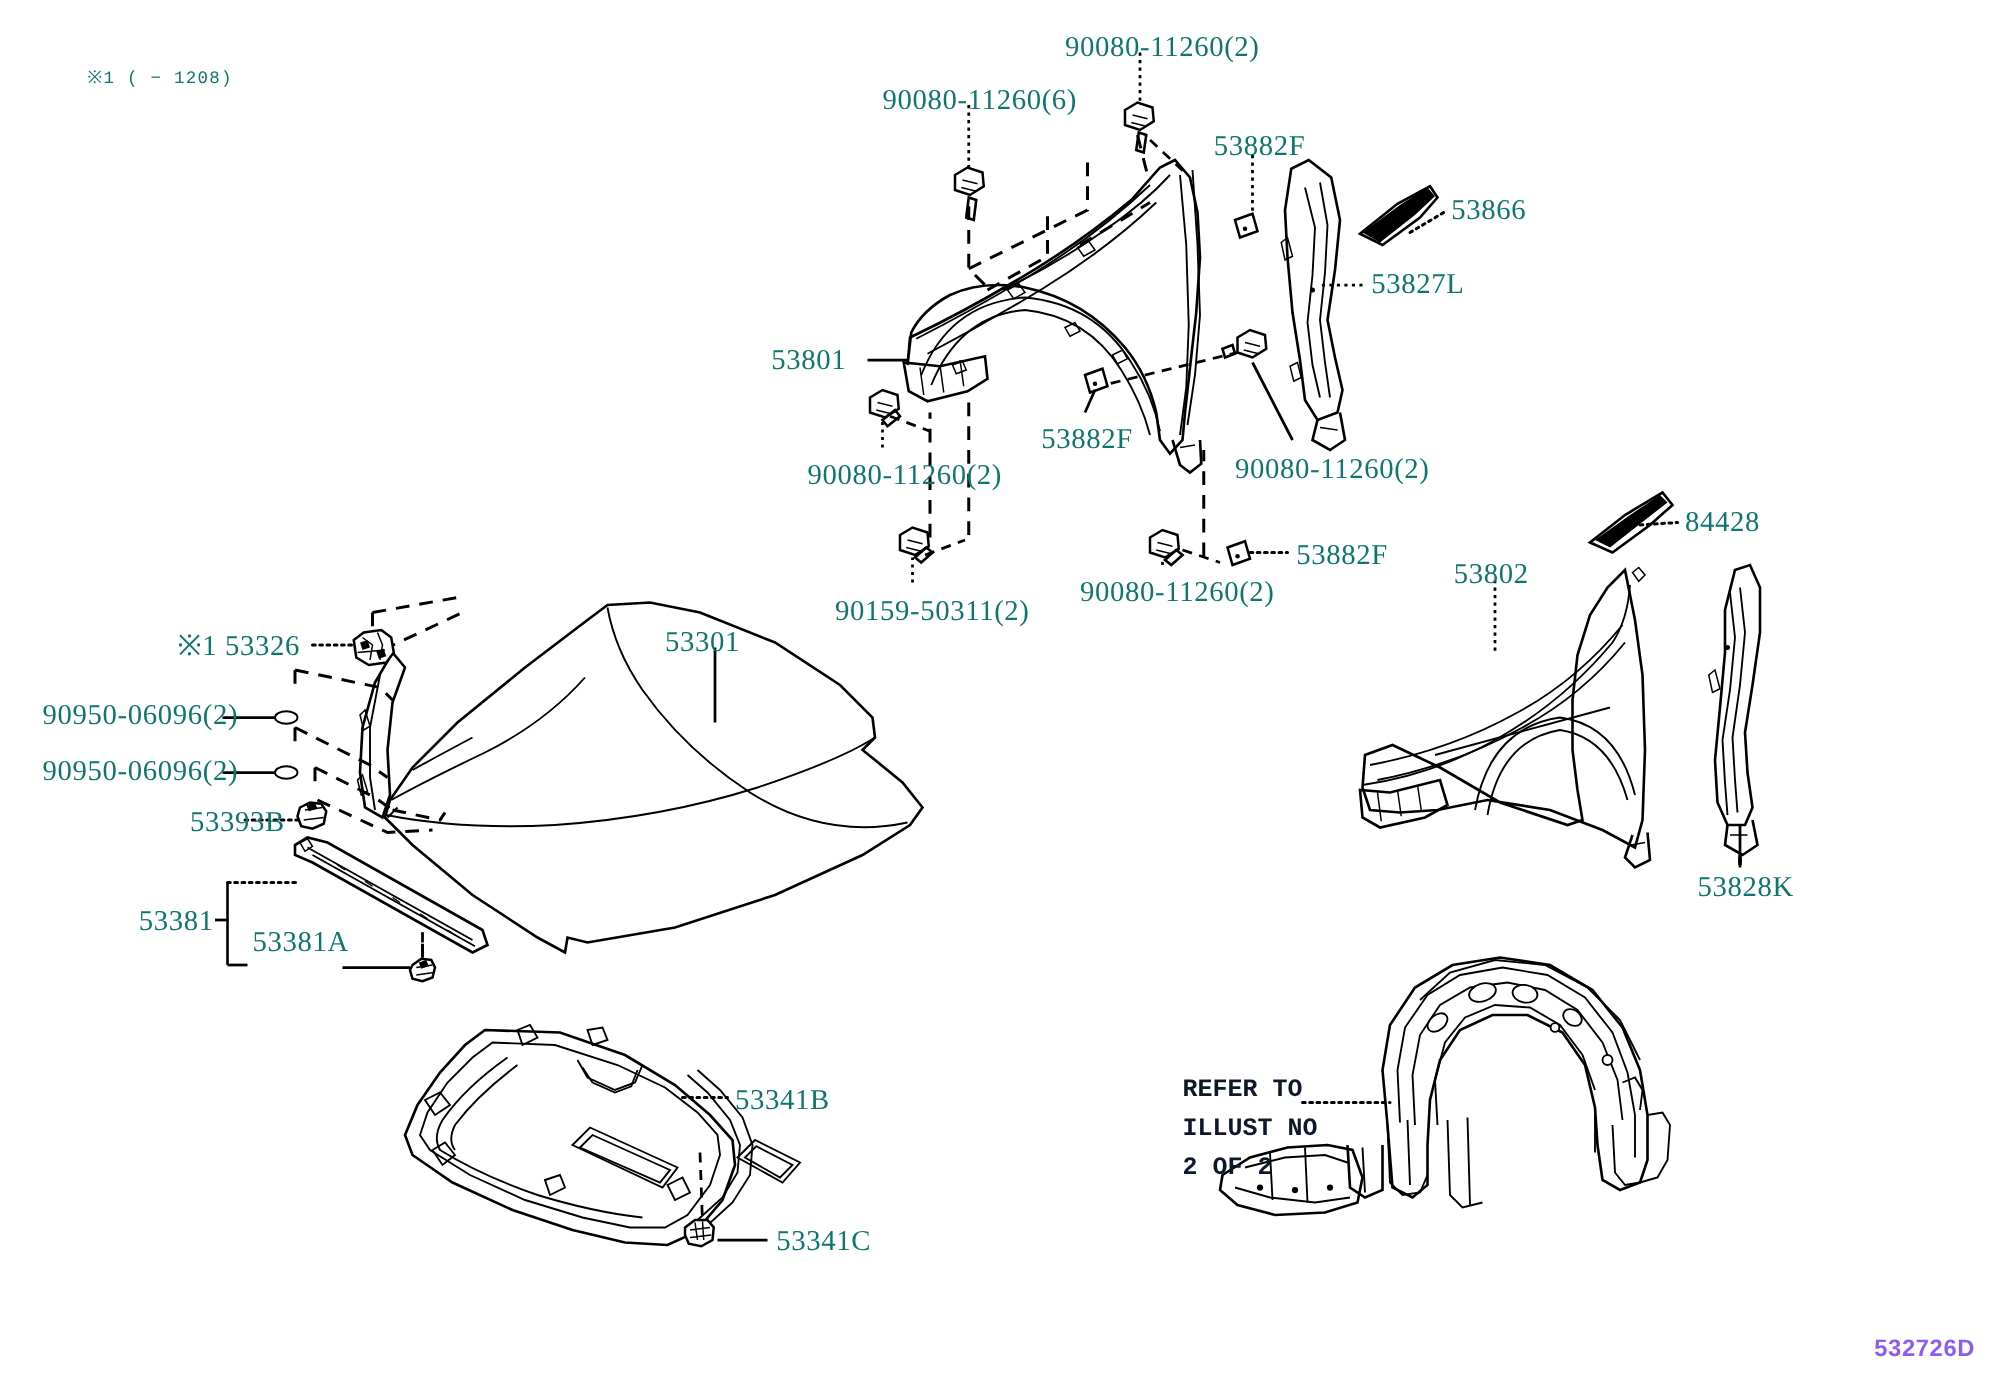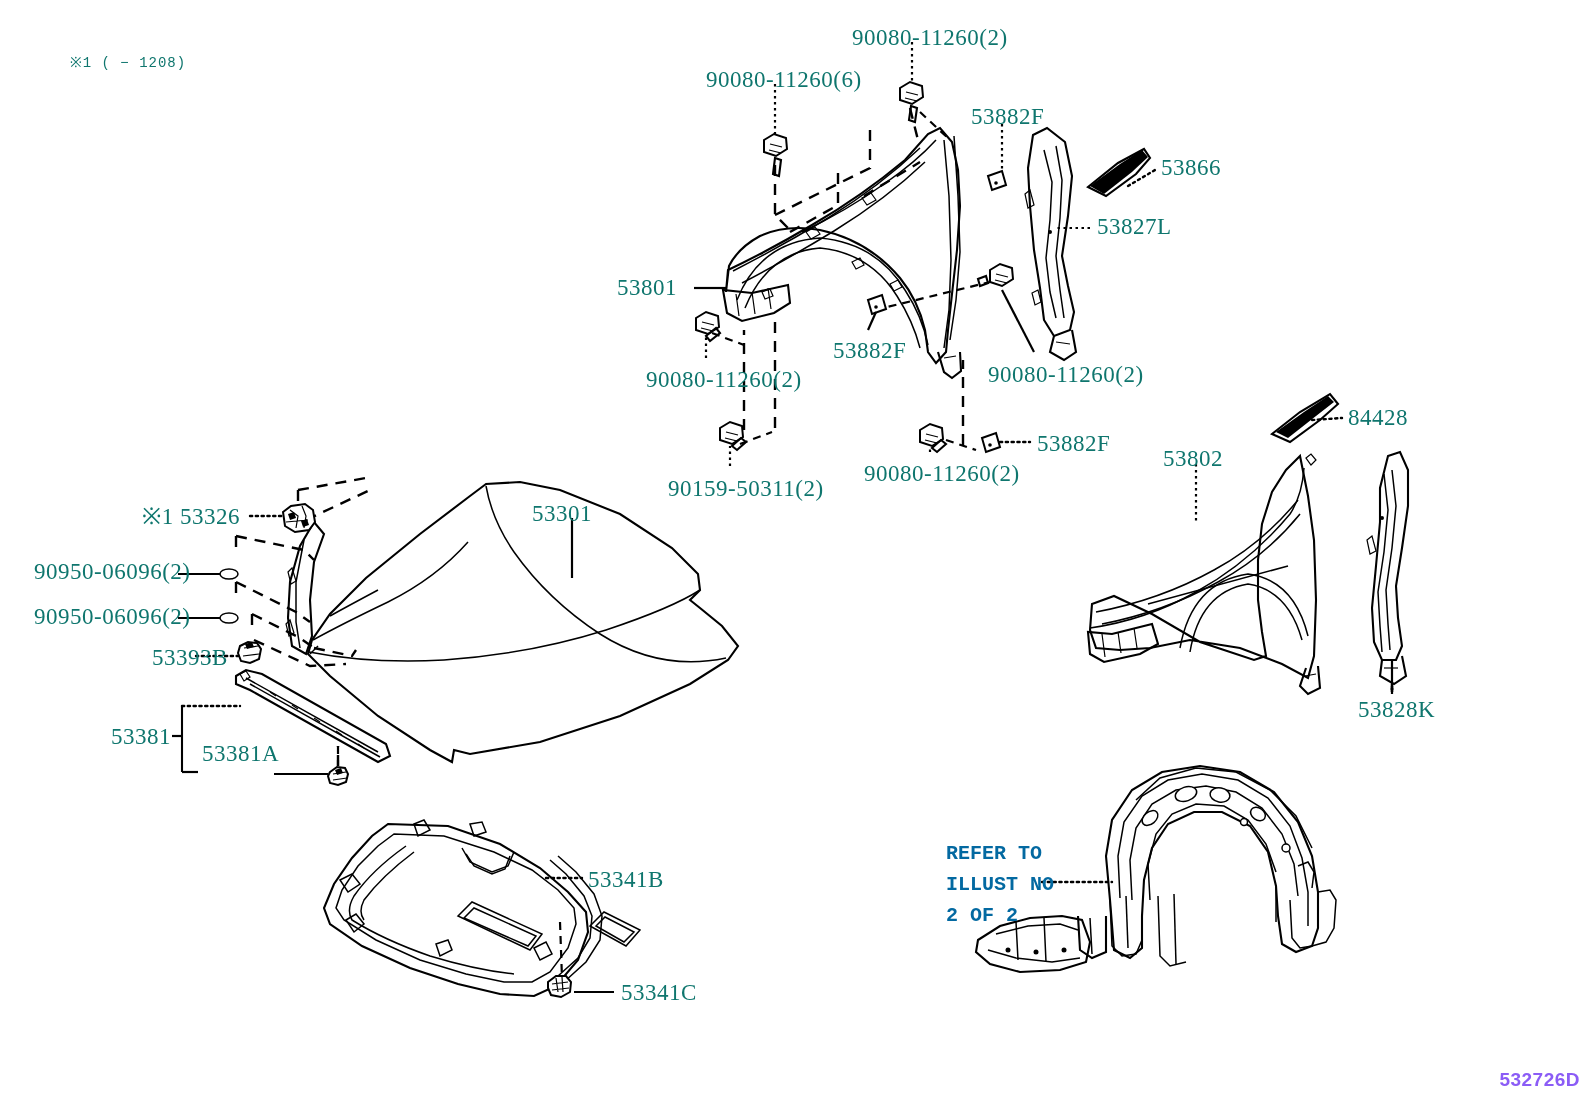--- a/index.html
+++ b/index.html
@@ -22,26 +22,27 @@
     font-family: "Liberation Serif", "DejaVu Serif", serif;
     font-weight: normal;
     font-size: 23px;
     letter-spacing: 0.5px;
     white-space: nowrap;
     line-height: 1.05;
   }
   .lbl.mono  { font-family: "Liberation Mono", "DejaVu Sans Mono", monospace; font-size: 14px; letter-spacing: 1px; }
   .refer {
     position: absolute;
-    color: #0369a1;
+    color: #0f172a;
     font-family: "Liberation Mono", "DejaVu Sans Mono", monospace;
     font-weight: bold;
     font-size: 20px;
     line-height: 1.55;
     white-space: pre;
+    margin-top: 19px;
   }
   .diagid {
     position: absolute;
     right: 12px;
     bottom: 8px;
     font-family: "Liberation Sans", sans-serif;
     font-weight: bold;
     font-size: 19px;
     color: #8b5cf6;
     letter-spacing: 0.5px;

